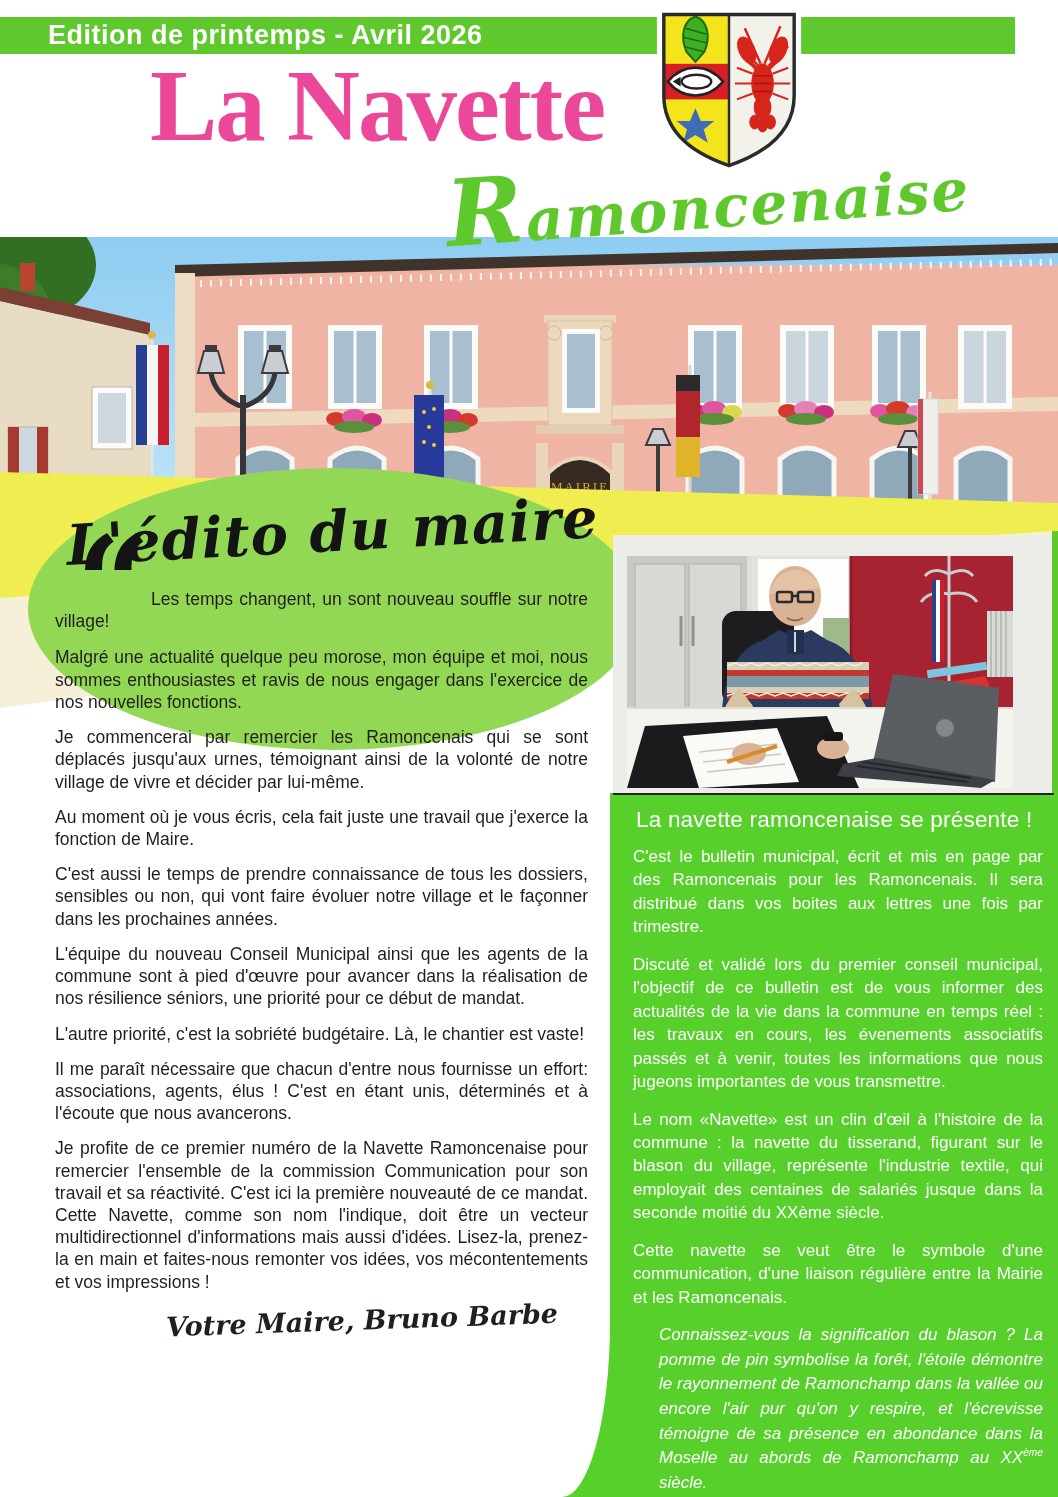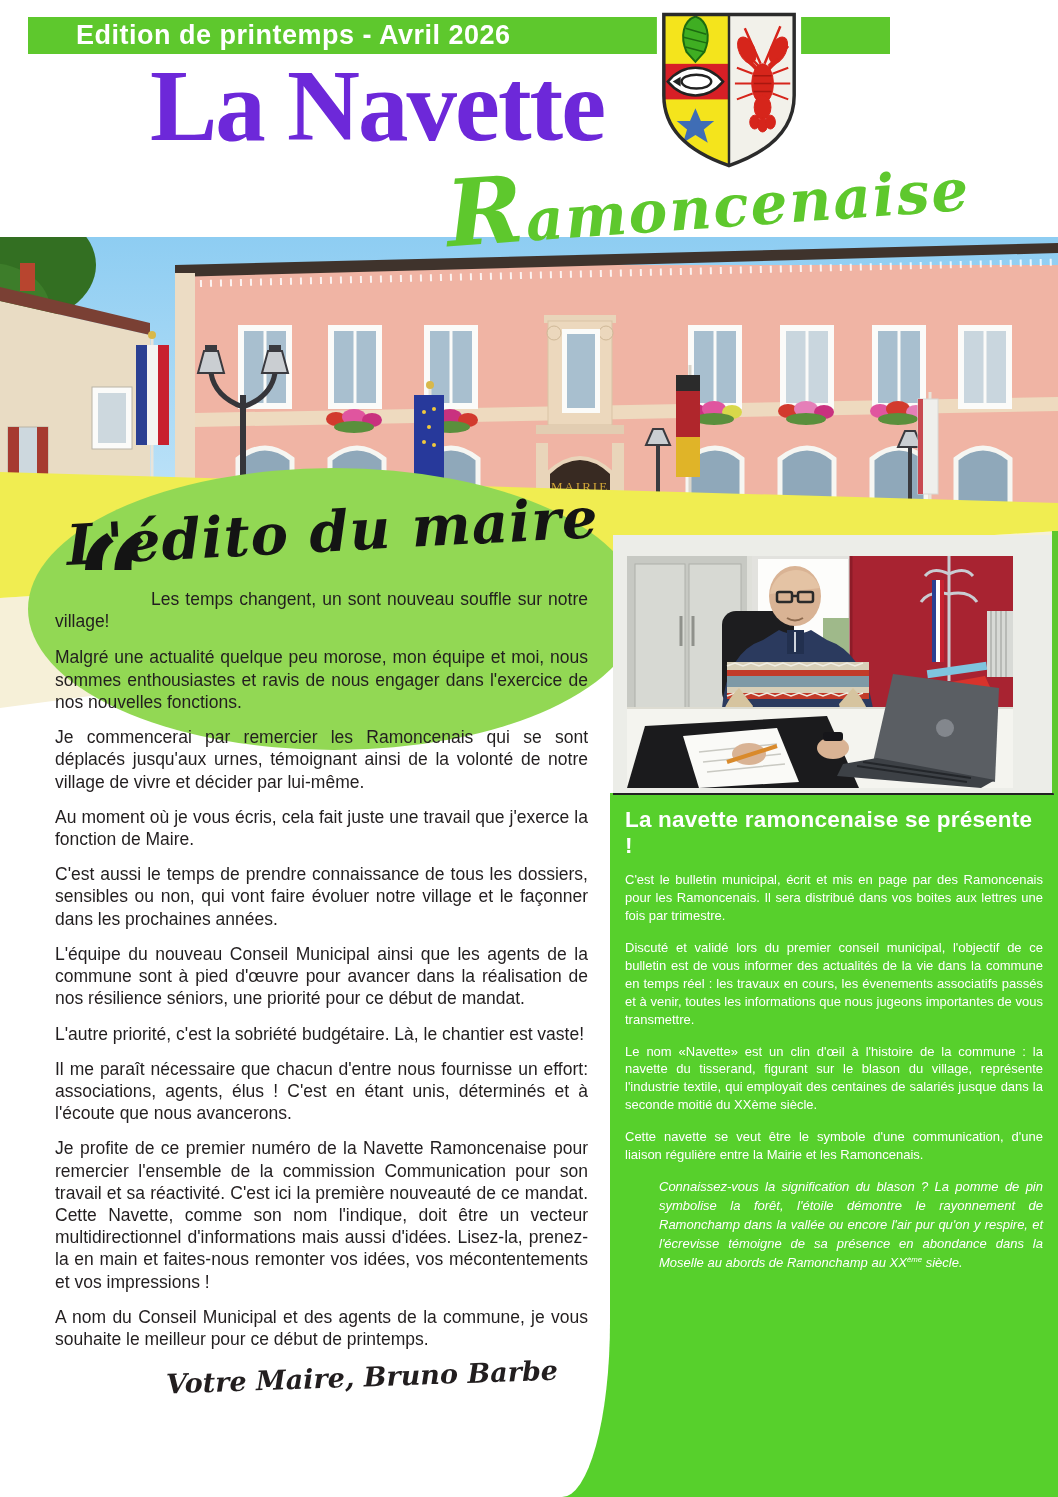--- a/index.html
+++ b/index.html
@@ -1,24 +1,24 @@
 <!DOCTYPE html>
 <html lang="fr"><head>
 <meta charset="utf-8">
 <style>
   html,body{margin:0;padding:0;background:#ffffff;}
   .page{position:relative;width:1058px;height:1497px;background:#ffffff;overflow:hidden;
         font-family:"Liberation Sans",sans-serif;color:#221e1f;}
 
   
-  .banner{position:absolute;left:0;top:17px;width:862px;height:37px;background:#5ec82d;z-index:5;
-          display:flex;align-items:center;margin-left:28px;}
+  .banner{position:absolute;left:0;top:17px;width:1015px;height:37px;background:#5ec82d;z-index:5;
+          display:flex;align-items:center;}
   .banner span{color:#ffffff;font-weight:bold;font-size:27px;letter-spacing:.5px;padding-left:48px;}
   .title{position:absolute;left:150px;top:48px;width:560px;z-index:6;
-         font-family:"Liberation Serif",serif;font-weight:bold;font-size:101px;color:#6d28d9;
+         font-family:"Liberation Serif",serif;font-weight:bold;font-size:101px;color:#ec4899;
          letter-spacing:-2px;white-space:nowrap;}
   .subtitle{position:absolute;left:446px;top:142px;z-index:6;
             font-family:"DejaVu Serif",serif;font-style:italic;font-weight:bold;
             font-size:58px;color:#5ec82d;transform:rotate(-4deg);letter-spacing:2px;white-space:nowrap;}
   .subtitle::first-letter{font-size:92px;}
   .blason{position:absolute;left:650px;top:4px;width:158px;height:174px;z-index:7;}
 
   
   .mairie{position:absolute;left:0;top:237px;width:1058px;height:275px;z-index:2;}
   .bands{position:absolute;left:0;top:440px;width:1058px;height:280px;z-index:3;}
@@ -41,22 +41,22 @@
   
   .photo-panel{position:absolute;left:613px;top:535px;width:440px;height:258px;background:#ecede8;
         border-bottom:2px solid #222;border-right:1px solid #555;z-index:4;}
   .mayor{position:absolute;left:14px;top:21px;width:386px;height:232px;}
   .right-strip{position:absolute;left:1052px;top:531px;width:6px;height:262px;background:#5ec82d;z-index:4;}
 
   .green-box{position:absolute;left:555px;top:793px;width:503px;height:704px;background:#57d02c;z-index:1;}
   .white-curve{position:absolute;left:0;top:793px;width:610px;height:704px;background:#ffffff;
         border-bottom-right-radius:48px 175px;z-index:2;}
   .green-content{position:absolute;left:625px;top:807px;width:418px;z-index:3;color:#ffffff;}
-  .green-content h2{margin:0 0 12px 0;font-size:22.5px;font-weight:bold;letter-spacing:.2px;}
-  .green-content p{margin:0 0 14px 0;font-size:13px;line-height:1.38;text-align:justify;}
+  .green-content h2{margin:0 0 12px 11px;font-size:22.5px;font-weight:normal;letter-spacing:.2px;}
+  .green-content p{margin:0 0 14px 8px;font-size:17px;line-height:1.38;text-align:justify;}
   .green-content p.note{font-style:italic;margin-left:34px;line-height:1.45;}
   sup{font-size:.6em;}
 </style>
 </head>
 <body>
 
 <div class="page">
 
   <svg class="mairie" viewBox="0 0 1058 275">
     <defs>
@@ -367,17 +367,16 @@
   <div class="edito-col">
     <p class="lead">Les temps changent, un sont nouveau souffle sur notre village!</p>
     <p>Malgré une actualité quelque peu morose, mon équipe et moi, nous sommes enthousiastes et ravis de nous engager dans l'exercice de nos nouvelles fonctions.</p>
     <p>Je commencerai par remercier les Ramoncenais qui se sont déplacés jusqu'aux urnes, témoignant ainsi de la volonté de notre village de vivre et décider par lui-même.</p>
     <p>Au moment où je vous écris, cela fait juste une travail que j'exerce la fonction de Maire.</p>
     <p>C'est aussi le temps de prendre connaissance de tous les dossiers, sensibles ou non, qui vont faire évoluer notre village et le façonner dans les prochaines années.</p>
     <p>L'équipe du nouveau Conseil Municipal ainsi que les agents de la commune sont à pied d'œuvre pour avancer dans la réalisation de nos résilience séniors, une priorité pour ce début de mandat.</p>
     <p>L'autre priorité, c'est la sobriété budgétaire. Là, le chantier est vaste!</p>
     <p>Il me paraît nécessaire que chacun d'entre nous fournisse un effort: associations, agents, élus ! C'est en étant unis, déterminés et à l'écoute que nous avancerons.</p>
     <p>Je profite de ce premier numéro de la Navette Ramoncenaise pour remercier l'ensemble de la commission Communication pour son travail et sa réactivité. C'est ici la première nouveauté de ce mandat. Cette Navette, comme son nom l'indique, doit être un vecteur multidirectionnel d'informations mais aussi d'idées. Lisez-la, prenez-la en main et faites-nous remonter vos idées, vos mécontentements et vos impressions !</p>
-    <p>A nom du Conseil Municipal et des agents de la commune, je vous souhaite le meilleur pour ce début de printemps.</p>
     <div class="signature">Votre Maire, Bruno Barbe</div>
   </div>
 
 </div>
 
 </body></html>

